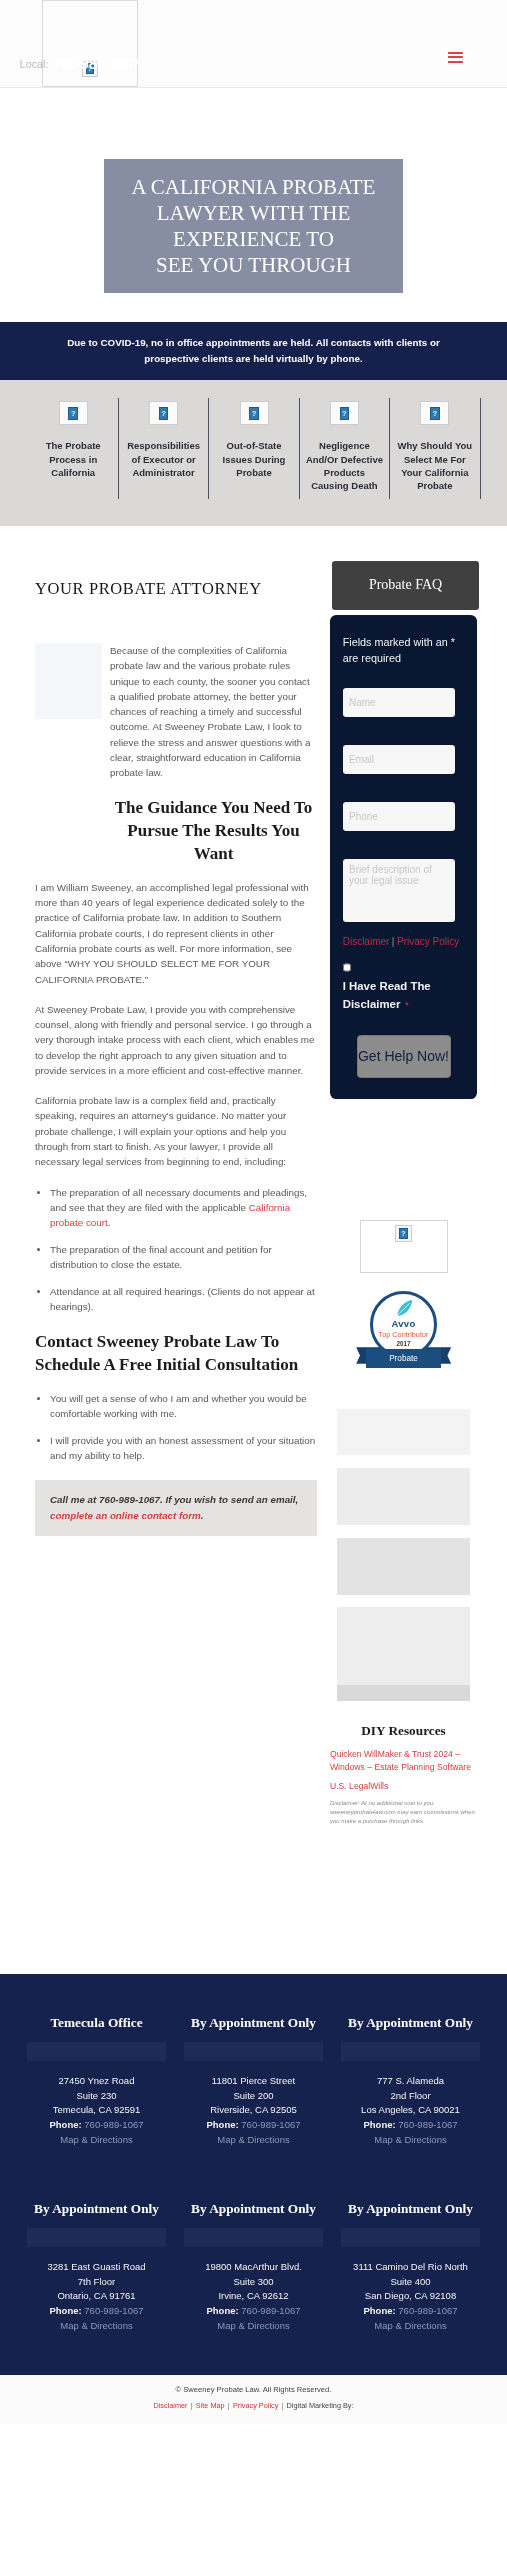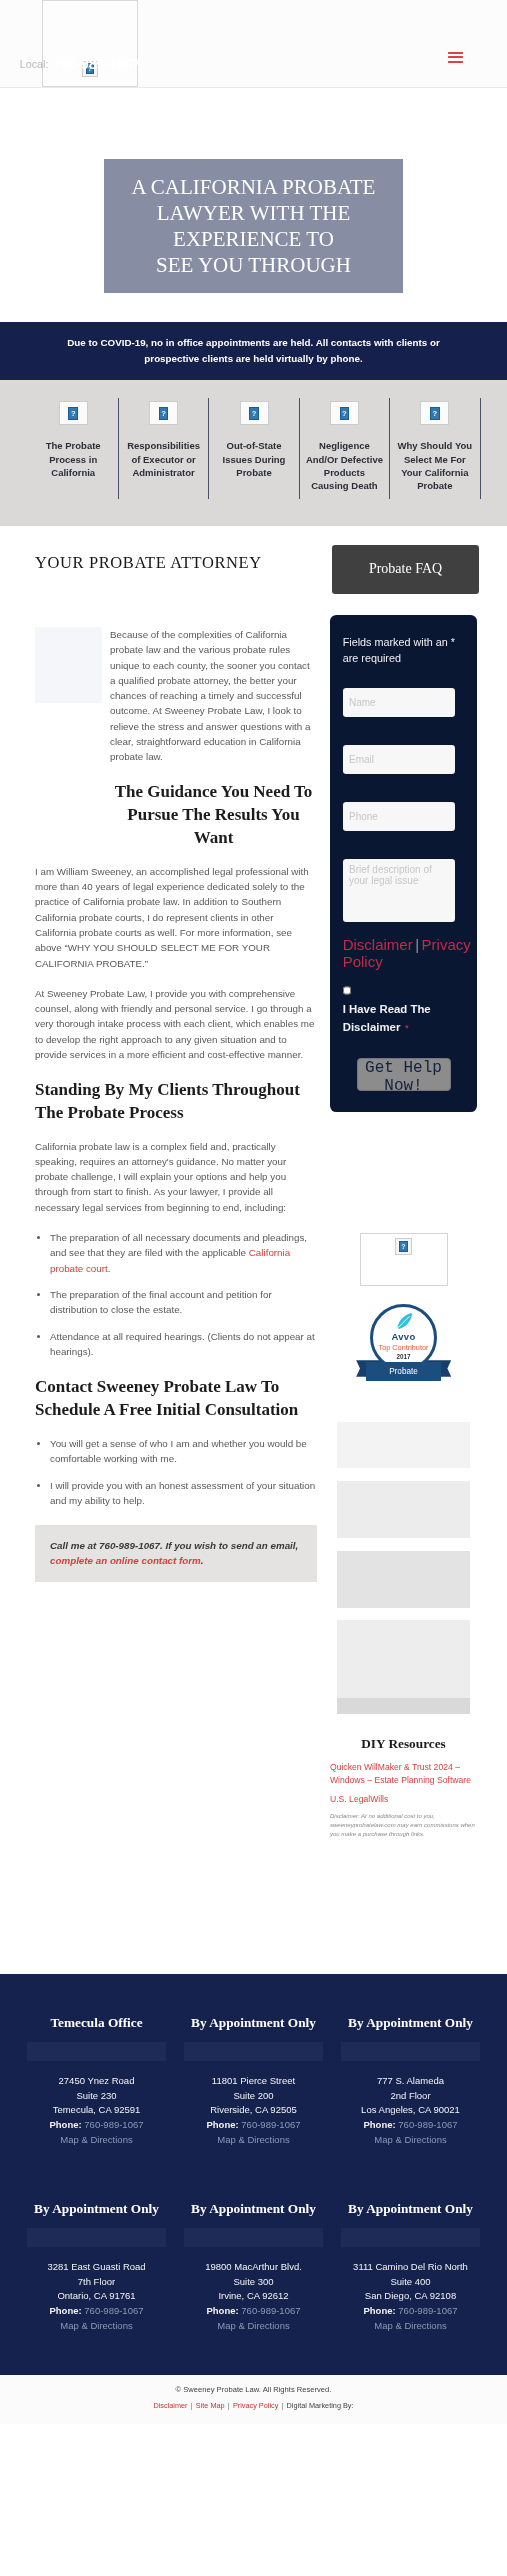--- a/index.html
+++ b/index.html
@@ -38,21 +38,21 @@
   .ql-row { width:452px; margin-left:28.5px; display:flex; }
   .ql-col { flex:1; border-right:0.6px solid #4a4f63; padding:3.8px 5px 6.3px 5px; text-align:center; cursor:pointer; }
   .ql-col .bi-md { margin:0 auto 14px auto; background:#fbfbfb; }
   .ql-label { font-size:9.5px; font-weight:bold; color:#2b2e38; line-height:1.4; }
 
   
   .content { padding:22px 32px 0 32px; min-height:1448px; position:relative; background:#ffffff; }
   .main-col { position:absolute; left:35px; top:19px; width:282px; }
   .side-col { position:absolute; left:330px; top:89px; width:147px; }
 
-  .title-row { display:flex; justify-content:space-between; align-items:flex-start; width:444px; }
+  .title-row { display:flex; justify-content:space-between; align-items:center; width:444px;margin-top:16px; }
   .page-title { font-family:"Liberation Serif", serif; font-size:16.5px; font-weight:400;
     letter-spacing:0.6px; color:#171717; padding-top:7.6px; }
   .faq-btn { width:147px; height:49px; background:#404040; border:none; border-radius:3.2px;
     color:#ffffff; font-family:"Liberation Serif", serif; font-size:14px; cursor:pointer; }
 
   .intro-row { position:relative; padding-left:75px; margin-top:33px; }
   .photo-float { position:absolute; left:0; top:0; width:67px; height:76px; background:#f4f6f9; }
   p.body-text { font-size:9.8px; color:#595959; line-height:1.56; margin-bottom:15px; }
   .content a { color:#d43f3f; text-decoration:none; cursor:pointer; }
   h2.serif-h { font-family:"Liberation Serif", serif; font-size:17px; font-weight:700;
@@ -67,30 +67,30 @@
   
   .form-card { background:#0a1733; border-radius:6.3px; padding:19px 12.7px 21.6px 12.7px; }
   .form-title { font-family:"Liberation Serif", serif; font-weight:700; font-size:17px;
     color:#4a1f2c; line-height:1.25; margin-bottom:14px; }
   .form-note { color:#f2f2f2; font-size:10.8px; line-height:1.5; margin-bottom:21.6px; }
   .form-card input[type=text] { width:112px; height:29px; border:none; border-radius:3.2px;
     background:#f7f7f7; padding:0 6.3px; font-size:10px; color:#444; margin-bottom:28px; display:block; }
   .form-card textarea { width:112px; height:63px; border:none; border-radius:3.2px; background:#f7f7f7;
     padding:5px 6.3px; font-size:10px; color:#444; resize:none; margin-bottom:14px; display:block; font-family:"Liberation Sans", sans-serif; }
   .form-card ::placeholder { color:#c7c7c7; }
-  .form-links { font-size:15px; margin-bottom:16.5px; }
+  .form-links { font-size:10px; margin-bottom:16.5px; }
   .form-links a { color:#c22b45; text-decoration:none; cursor:pointer; }
   .form-links .sep { color:#8a93a8; padding:0 2.5px; }
   .chk-row { margin-bottom:21.6px; }
   .chk-row input { width:8.2px; height:8.2px; display:block; margin-bottom:5px; cursor:pointer; }
   .chk-label { color:#f2f2f2; font-weight:bold; font-size:11.4px; line-height:1.6; }
   .chk-label .req { color:#c22b45; padding-left:5px; font-size:8.2px; }
-  .submit-btn { display:block; margin:3.8px auto 0 auto; width:94px; height:33px; background:#8c8c8c;
-    border:0.6px solid #777; border-radius:3.8px; color:#13203f; font-family:Liberation Mono, monospace;
-    font-size:16px; cursor:pointer; }
+  .submit-btn { display:block; margin:3.8px auto 0 auto; width:94px; height:43px; background:#8c8c8c;
+    border:0.6px solid #777; border-radius:3.8px; color:#13203f; font-family:Liberation Sans, sans-serif;
+    font-size:14px; cursor:pointer; }
 
   
   .photo-box { width:88px; height:53px; margin:121px auto 0 auto; background:#ffffff;
     border:0.6px solid #d5d5d5; display:flex; justify-content:center; padding-top:3.8px; }
   .avvo-badge { width:101px; margin:18px auto 0 auto; position:relative; text-align:center; cursor:pointer; }
   .avvo-circle { width:67px; height:67px; margin:0 auto; background:#ffffff; border:3.8px solid #1b4d7e;
     border-radius:50%; position:relative; z-index:2; display:flex; flex-direction:column; align-items:center; padding-top:5px; }
   .avvo-brand { font-size:9.5px; font-weight:bold; color:#1b4d7e; letter-spacing:0.3px; }
   .avvo-line1 { font-size:7.3px; color:#e2593b; margin-top:0.6px; white-space:nowrap; }
   .avvo-year { font-size:6.3px; font-weight:bold; color:#333; margin-top:0.6px; }
@@ -209,21 +209,20 @@
 
       <div class="intro-row">
         <div class="photo-float"></div>
         <p class="body-text">Because of the complexities of California probate law and the various probate rules unique to each county, the sooner you contact a qualified probate attorney, the better your chances of reaching a timely and successful outcome. At Sweeney Probate Law, I look to relieve the stress and answer questions with a clear, straightforward education in California probate law.</p>
         <h2 class="serif-h centered">The Guidance You Need To Pursue The Results You Want</h2>
       </div>
 
       <p class="body-text">I am William Sweeney, an accomplished legal professional with more than 40 years of legal experience dedicated solely to the practice of California probate law. In addition to Southern California probate courts, I do represent clients in other California probate courts as well. For more information, see above “WHY YOU SHOULD SELECT ME FOR YOUR CALIFORNIA PROBATE.”</p>
       <p class="body-text">At Sweeney Probate Law, I provide you with comprehensive counsel, along with friendly and personal service. I go through a very thorough intake process with each client, which enables me to develop the right approach to any given situation and to provide services in a more efficient and cost-effective manner.</p>
 
-      <h2 class="serif-h">Standing By My Clients Throughout The Probate Process</h2>
       <p class="body-text">California probate law is a complex field and, practically speaking, requires an attorney's guidance. No matter your probate challenge, I will explain your options and help you through from start to finish. As your lawyer, I provide all necessary legal services from beginning to end, including:</p>
 
       <ul class="bullets">
         <li>
           <span>The preparation of all necessary documents and pleadings, and see that they are filed with the applicable </span><a>California probate court</a><span>.</span>
         </li>
         <li>
           <span>The preparation of the final account and petition for distribution to close the estate.</span>
         </li>
         <li>

